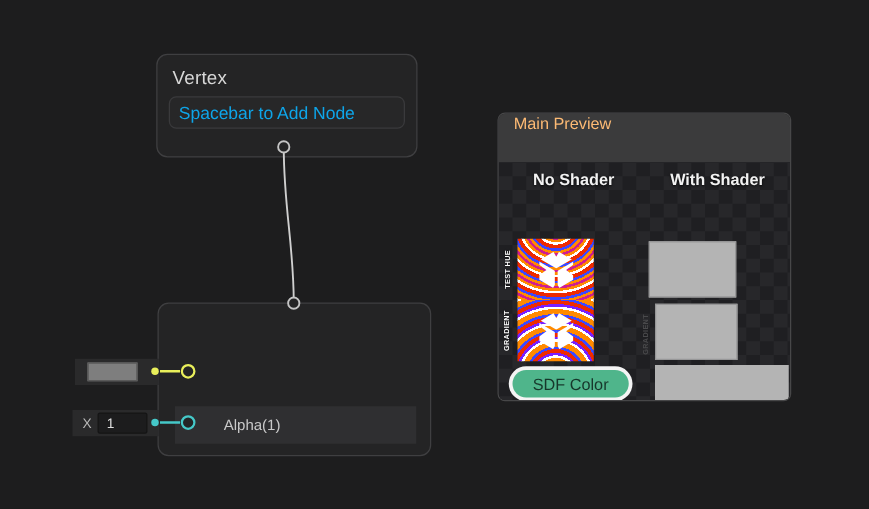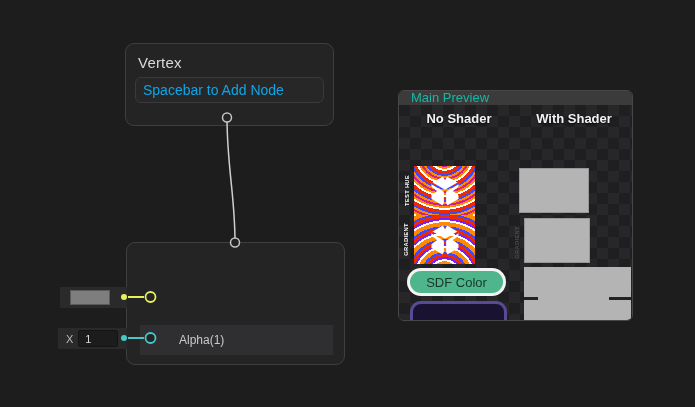--- a/index.html
+++ b/index.html
@@ -24,22 +24,22 @@
   .color-swatch{margin-left:10px;width:40px;height:15px;background:#7e7e7e;border:1px solid #5a5a5a;box-sizing:border-box;}
   .widget-alpha{left:58px;top:328px;width:69px;height:21px;}
   .axis-label{color:#b9b9b9;font-size:11px;margin-left:8px;}
   .num-input{margin-left:5px;width:32px;height:15px;background:#1c1c1d;border:1px solid #141415;
           color:#dddddd;font-size:11px;font-family:"Liberation Sans",sans-serif;padding:0 0 0 6px;border-radius:2px;}
   
   .wires{position:absolute;left:0;top:0;width:695px;height:407px;pointer-events:none;}
   
   .preview{position:absolute;left:398px;top:90px;width:235px;height:231px;border:1px solid #474748;
           border-radius:6px;box-sizing:border-box;overflow:hidden;background:#202022;}
-  .preview-header{height:14px;background:#3b3b3c;display:flex;align-items:flex-end;padding-left:12px;
-          color:#14b8a6;font-size:13px;}
+  .preview-header{height:39px;background:#3b3b3c;display:flex;align-items:flex-start;padding-left:12px;
+          color:#fdba74;font-size:13px;}
   .preview-body{position:relative;height:226px;background-color:#202023;
           background-image:repeating-conic-gradient(#27272a 0% 25%, #1f1f22 25% 50%);
           background-size:22px 22px;}
   .col-header{position:absolute;top:6px;width:120px;text-align:center;color:#f2f2f2;font-size:13px;
           font-weight:bold;text-shadow:0 1px 2px rgba(0,0,0,.85);}
   .col-left{left:0;}
   .col-right{left:115px;}
   .tex{position:absolute;left:15px;width:61px;height:49px;overflow:hidden;}
   .tex-1{top:61px;background:repeating-radial-gradient(circle at 50% -25%,
           #ff8a00 0 2px,#ffffff 2px 4px,#ee2b00 4px 7px,#3d48ff 7px 9px,#ff8a00 9px 11px,#cf1f8f 11px 13px);}

